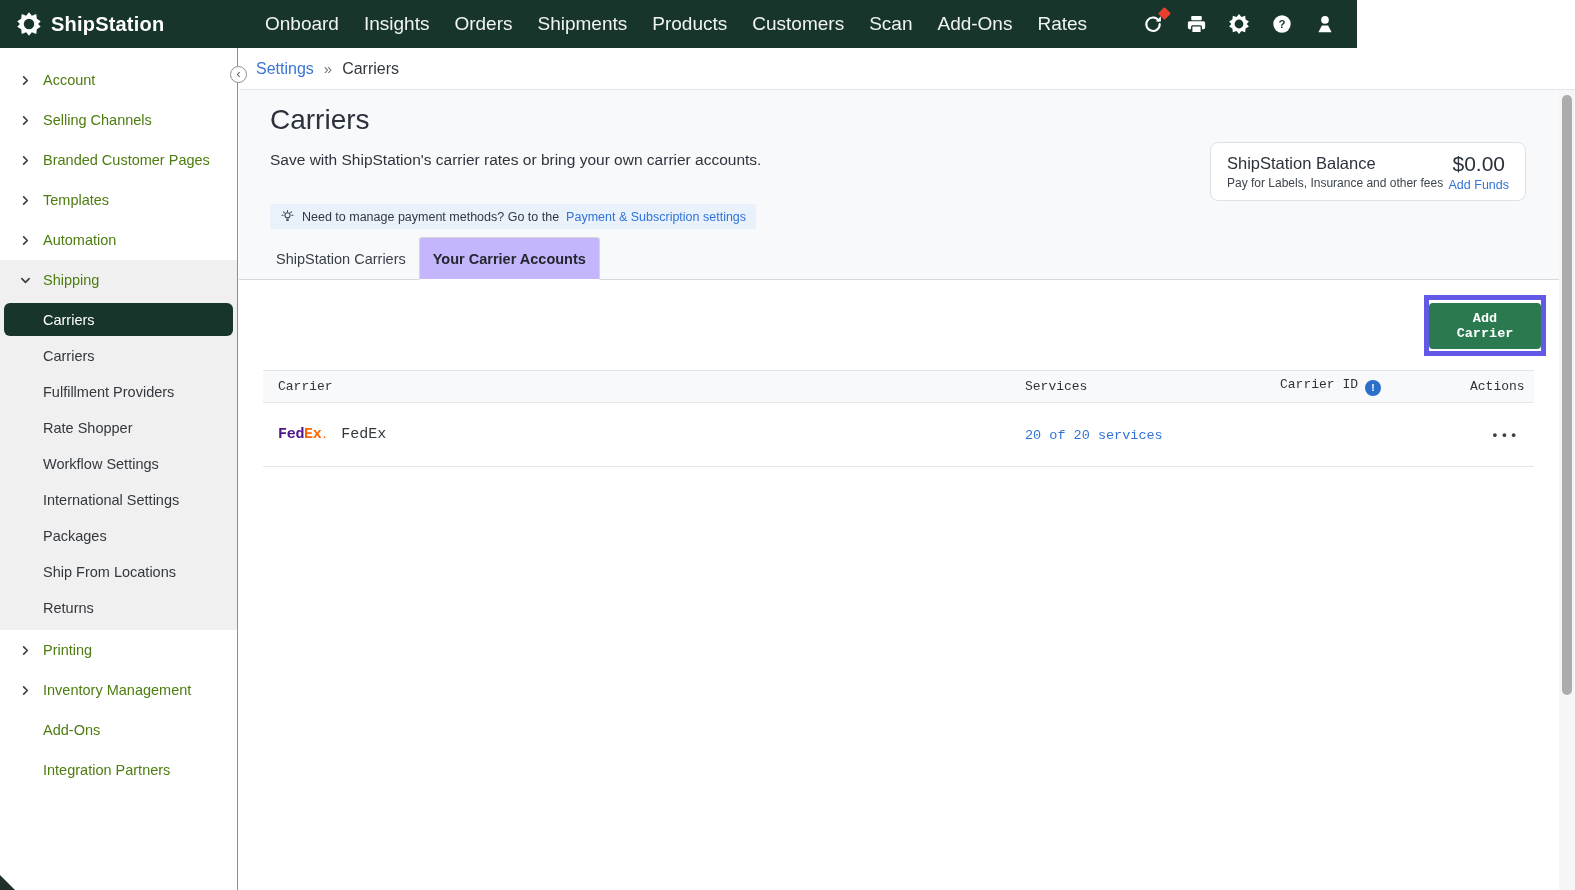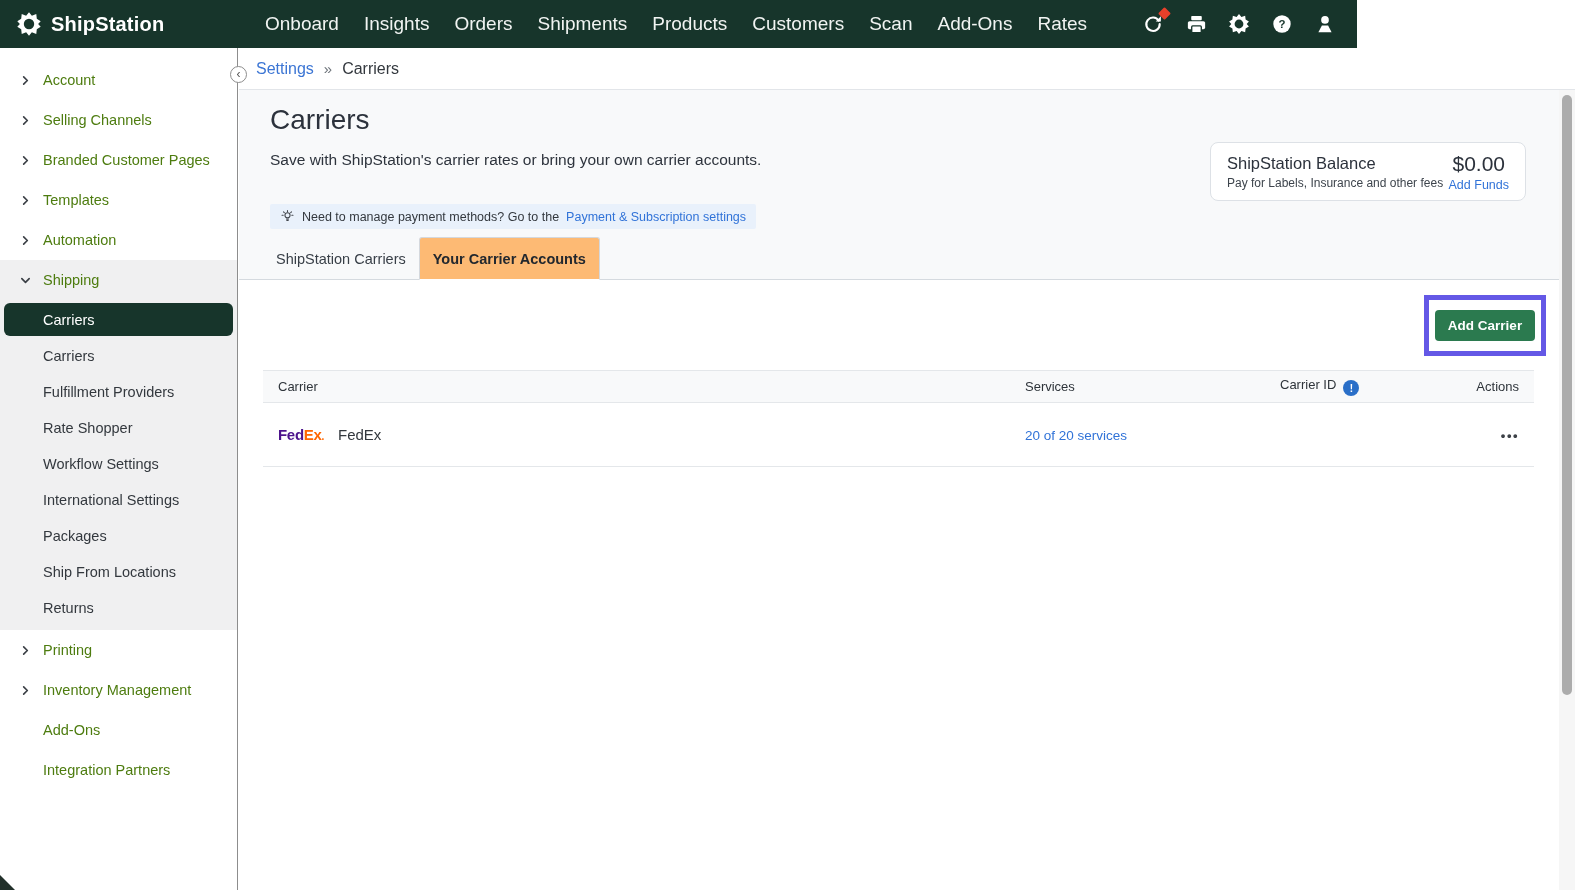--- a/index.html
+++ b/index.html
@@ -40,23 +40,23 @@
 
   .balance-card { position:absolute; right:49px; top:52px; width:316px; height:59px; background:#fff; border:1px solid #dde1e6; border-radius:8px; display:flex; justify-content:space-between; align-items:center; padding:0 16px; }
   .balance-title { font-size:16.5px; color:#2c323c; margin-bottom:3px; }
   .balance-desc { font-size:12px; color:#3d444c; }
   .balance-right { text-align:center; }
   .balance-amount { font-size:21px; color:#2c323c; margin-bottom:2px; }
   .balance-link { font-size:12.5px; color:#3173d8; cursor:pointer; }
 
   .tabs { position:absolute; left:24px; bottom:-1px; display:flex; z-index:3; }
   .tab { height:43px; display:flex; align-items:center; padding:0 13px; font-size:14.5px; color:#383f47; cursor:pointer; }
-  .tab.active { background:#fdba74; border:1px solid #d4d8dd; border-bottom:1px solid #fff; border-radius:3px 3px 0 0; font-weight:700; color:#23282e; }
-
-  .content { position:relative; height:610px; background:#fff; }
+  .tab.active { background:#c4b5fd; border:1px solid #d4d8dd; border-bottom:1px solid #fff; border-radius:3px 3px 0 0; font-weight:700; color:#23282e; }
+
+  .content { position:relative; height:610px; background:#fff;font-family:Liberation Mono, monospace; }
   .highlight-box { position:absolute; right:29px; top:15px; width:122px; height:61px; border:5px solid #6458e6; background:#fff; display:flex; align-items:center; justify-content:center; }
   .add-carrier-btn { background:#2b7a4f; color:#fff; border:none; border-radius:4px; font-size:13.5px; font-weight:700; padding:8px 13px; cursor:pointer; font-family:inherit; }
 
   .carrier-table { position:absolute; left:24px; top:90px; width:1271px; }
   .t-head { display:grid; grid-template-columns:762px 255px 190px 1fr; height:33px; background:#f8f9fa; border-top:1px solid #e4e7ea; border-bottom:1px solid #e4e7ea; align-items:center; font-size:13px; color:#2e343a; font-weight:500; }
   .t-row { display:grid; grid-template-columns:762px 255px 190px 1fr; height:64px; background:#fff; border-bottom:1px solid #e4e7ea; align-items:center; }
   .c-first { padding-left:15px; display:flex; align-items:center; }
   .c-last { text-align:right; padding-right:15px; }
   .info-dot { display:inline-flex; width:16px; height:16px; border-radius:50%; background:#2a6fc8; color:#fff; font-size:10px; font-weight:700; align-items:center; justify-content:center; margin-left:7px; vertical-align:-3px; cursor:pointer; }
   .fedex-logo { font-weight:800; font-size:15px; letter-spacing:-.3px; white-space:nowrap; }

